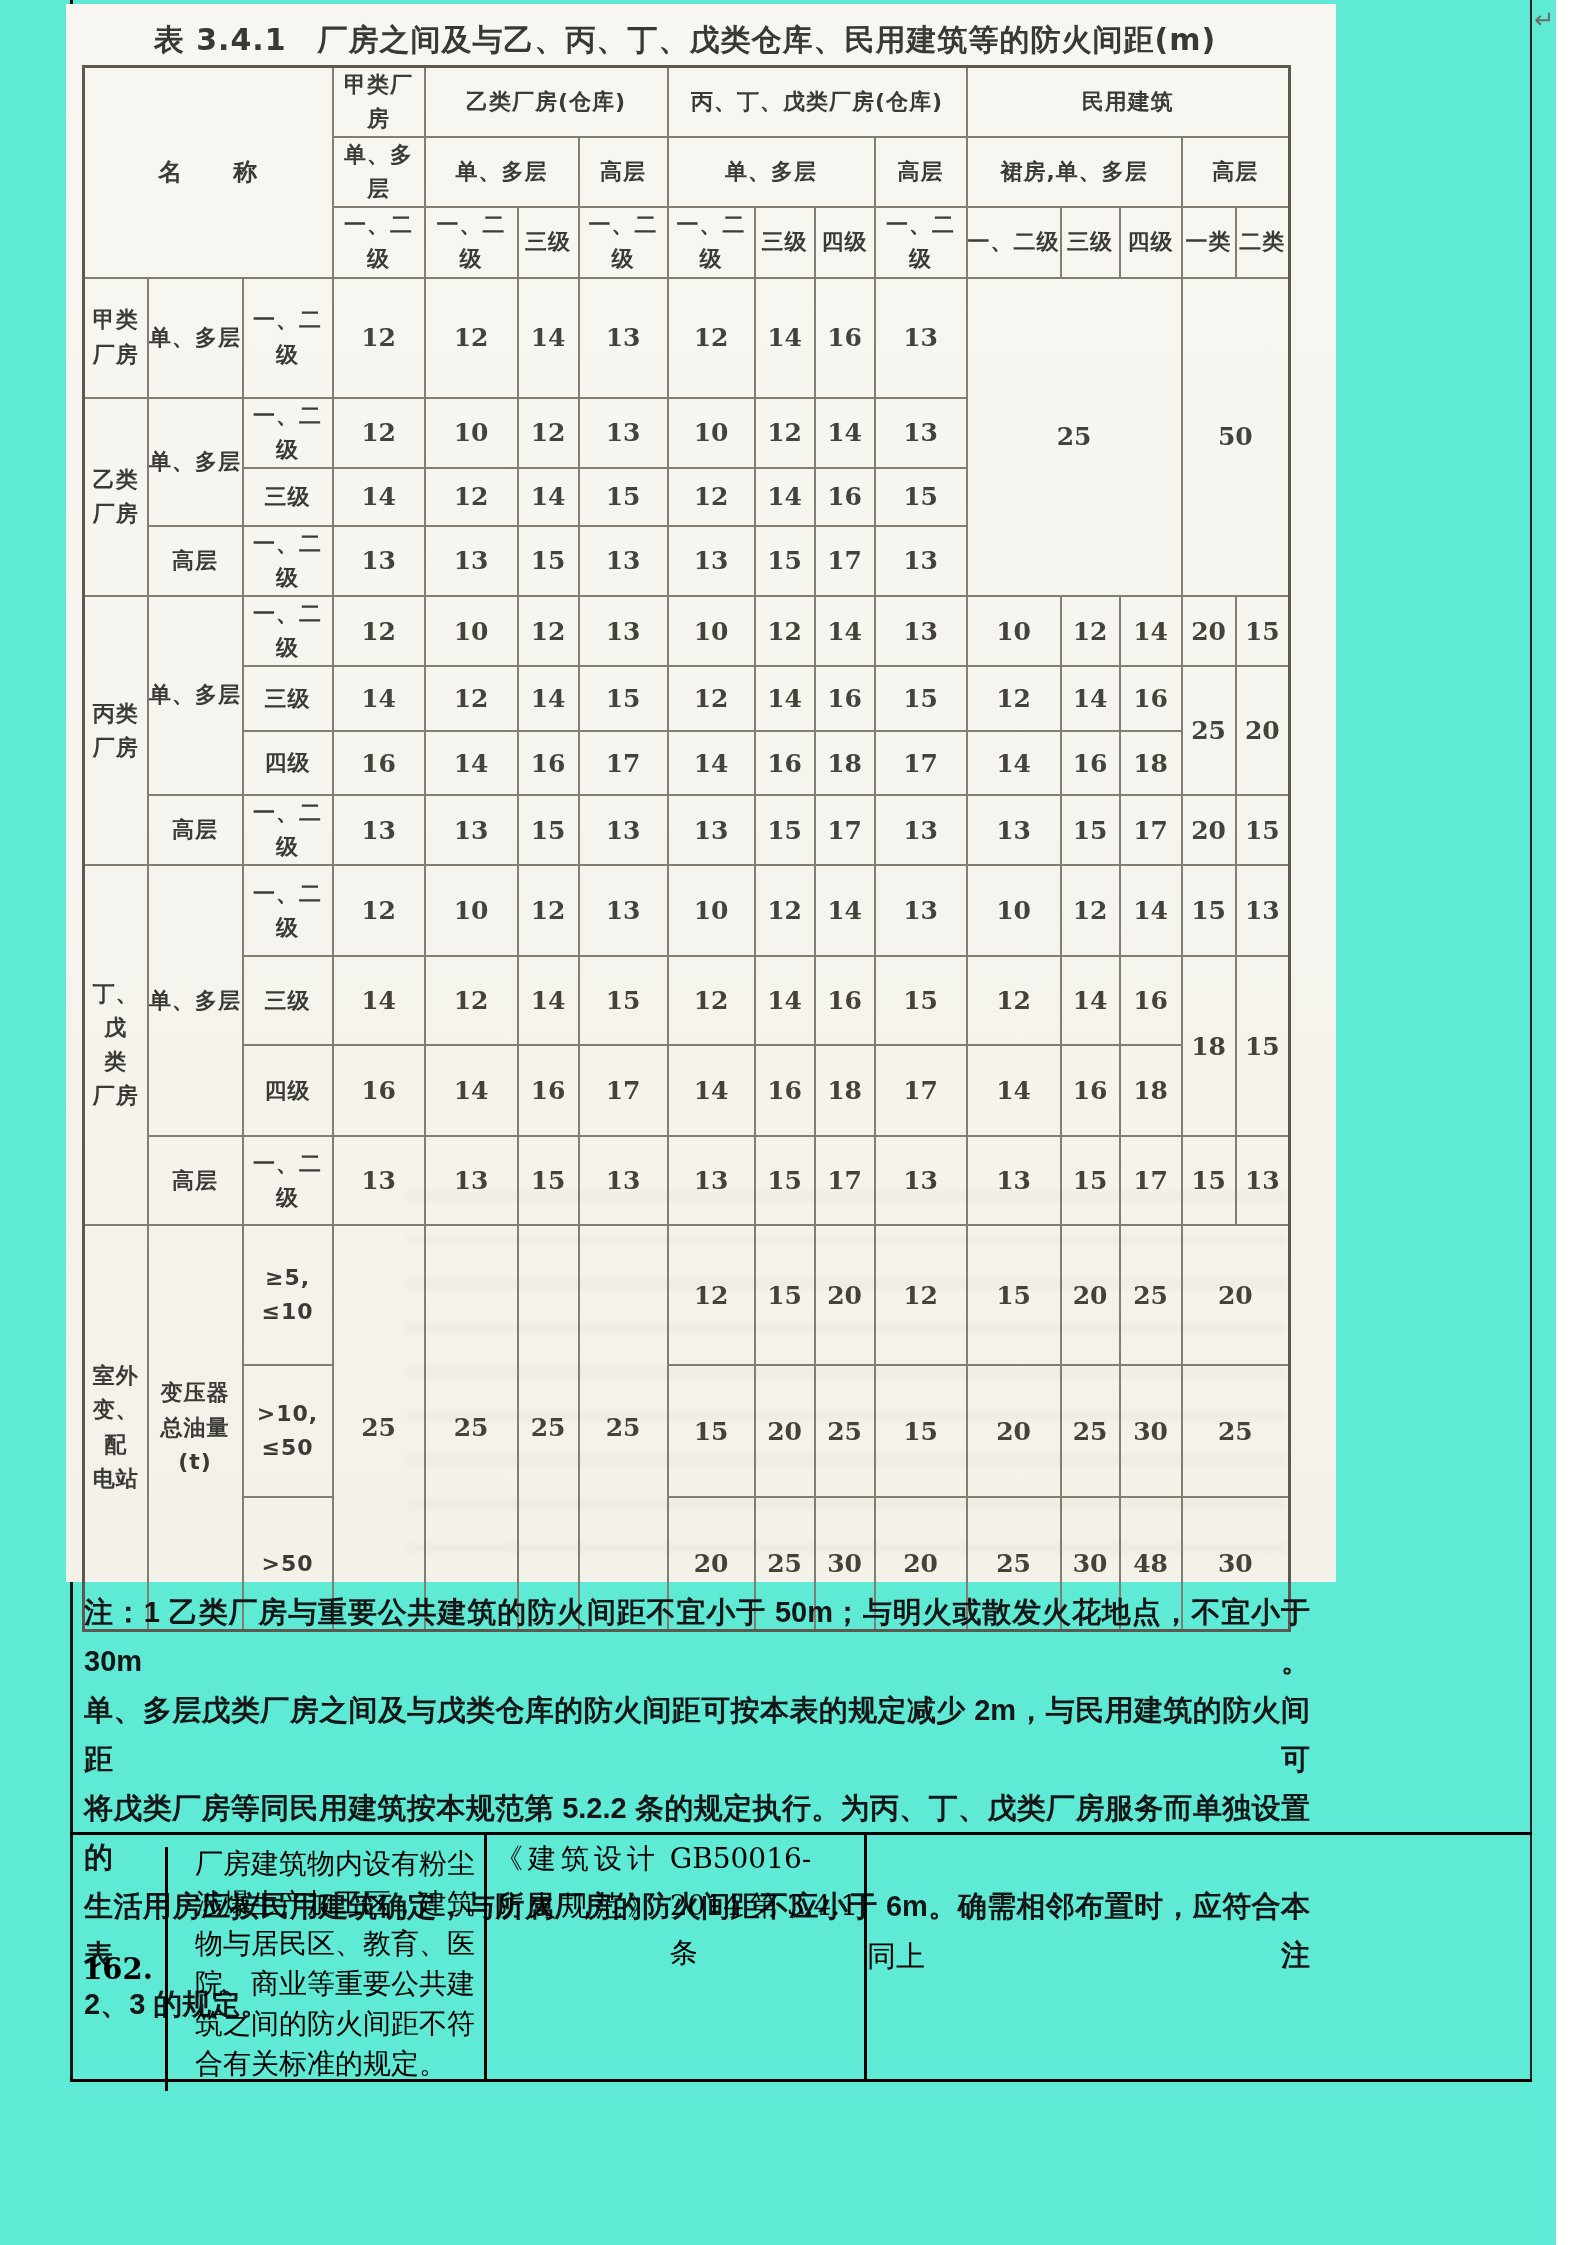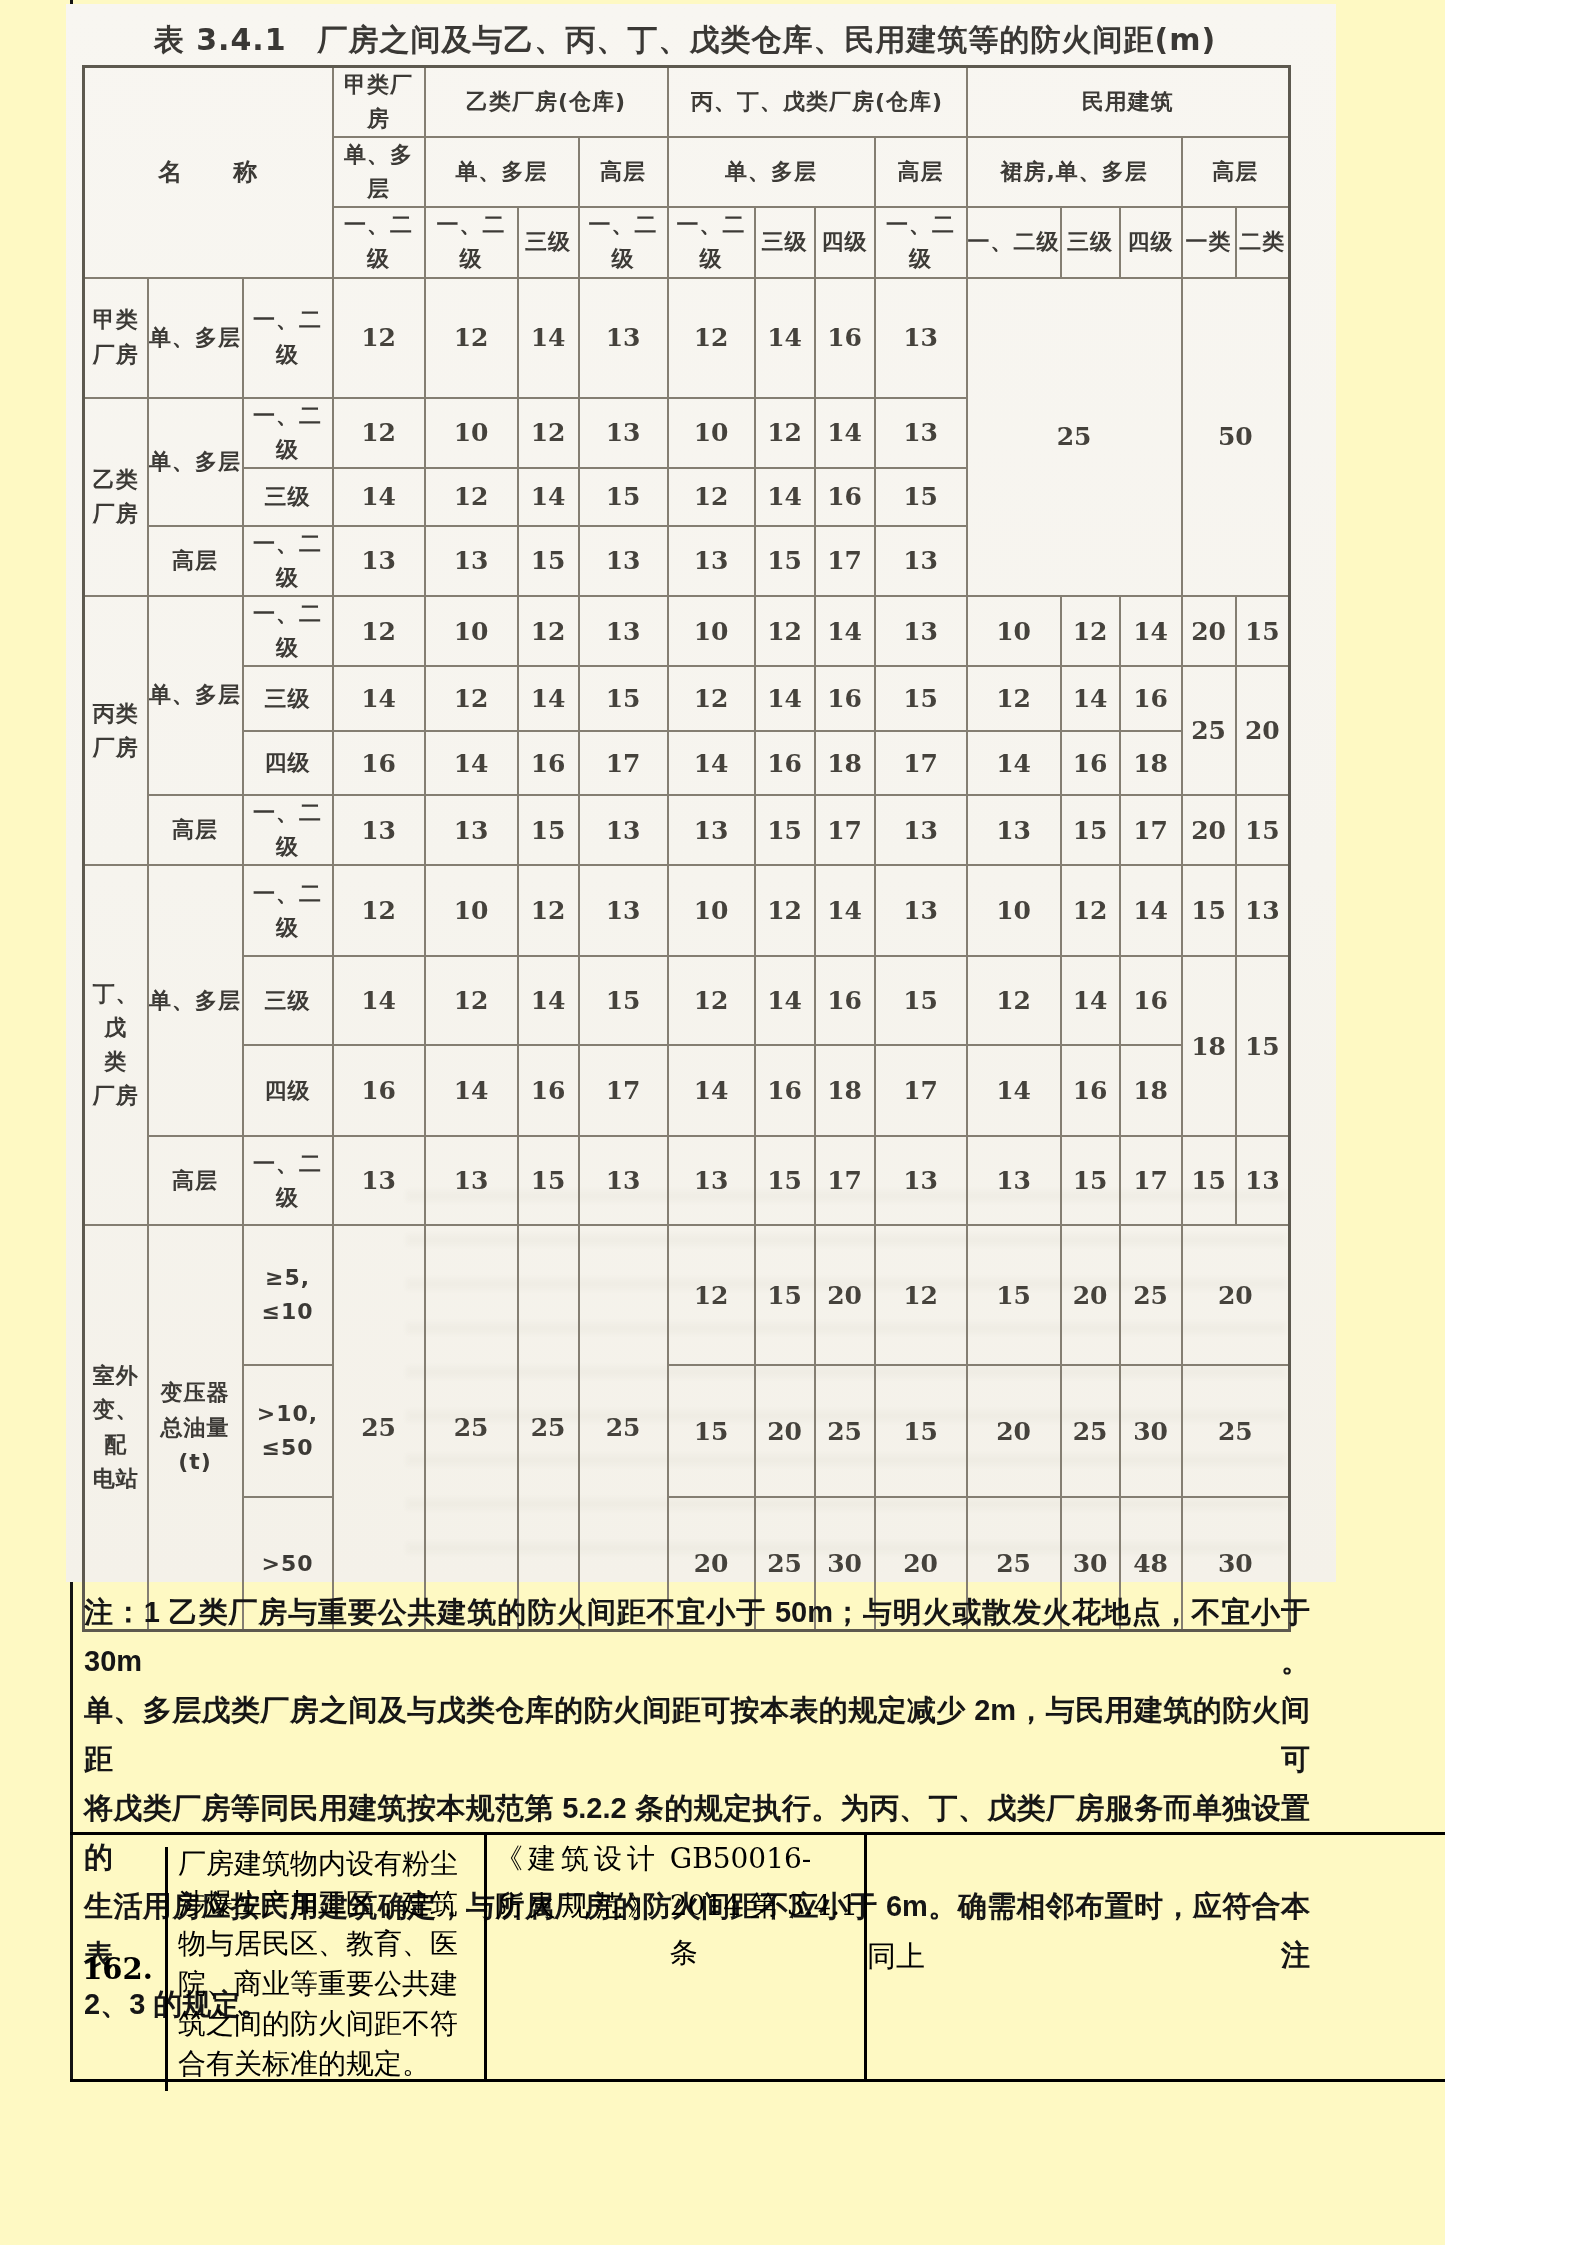--- a/index.html
+++ b/index.html
@@ -1,16 +1,16 @@
 <!DOCTYPE html>
 <html><head>
 <meta charset="utf-8">
 <style>
   html,body{margin:0;padding:0;background:#ffffff;}
-  .canvas{position:relative;width:1445px;height:2245px;background:#fef9c3;overflow:hidden;
+  .canvas{position:relative;width:1556px;height:2245px;background:#5eead4;overflow:hidden;
           font-family:"DejaVu Sans",sans-serif;}
 
   
   .vb{position:absolute;top:0;height:2082px;width:0;}
   .vb.left{left:70px;border-left:3px solid #141414;}
   .vb.right{left:1530px;border-left:2px solid #222;}
 
   
   .paper{position:absolute;left:66px;top:4px;width:1270px;height:1578px;
          background:linear-gradient(180deg,#f8f6f1 0%,#f6f4ee 55%,#f4f1e9 100%);}
@@ -34,21 +34,21 @@
   .note-line{text-align:justify;}
   .note-line.fill{text-align-last:justify;}
 
   
   .row162{position:absolute;left:70px;top:1832px;width:1462px;height:250px;box-sizing:border-box;
           border-top:3px solid #000;border-bottom:3px solid #000;display:flex;
           font-family:"DejaVu Serif",serif;color:#000;}
   .row162 .cell{box-sizing:border-box;height:100%;}
   .c-num{width:98px;border-right:3px solid #000;display:flex;align-items:center;justify-content:center;
          font-weight:bold;font-size:29px;margin-top:12px;}
-  .c-desc{width:319px;border-right:3px solid #000;padding:9px 0 0 10px;font-size:28px;line-height:40px;}
+  .c-desc{width:319px;border-right:3px solid #000;padding:9px 0 0 27px;font-size:28px;line-height:40px;}
   .c-ref{width:380px;border-right:3px solid #000;display:flex;flex-direction:row;justify-content:center;
          padding-left:8px;font-size:28px;line-height:47px;}
   .c-ref .spaced{letter-spacing:5px;}
   .c-remark{flex:1;display:flex;align-items:center;font-size:29px;}
 
   .pilcrow{position:absolute;left:1534px;top:6px;font-size:24px;color:#6a6a6a;
            font-family:"DejaVu Sans",sans-serif;}
 </style>
 </head>
 <body>

